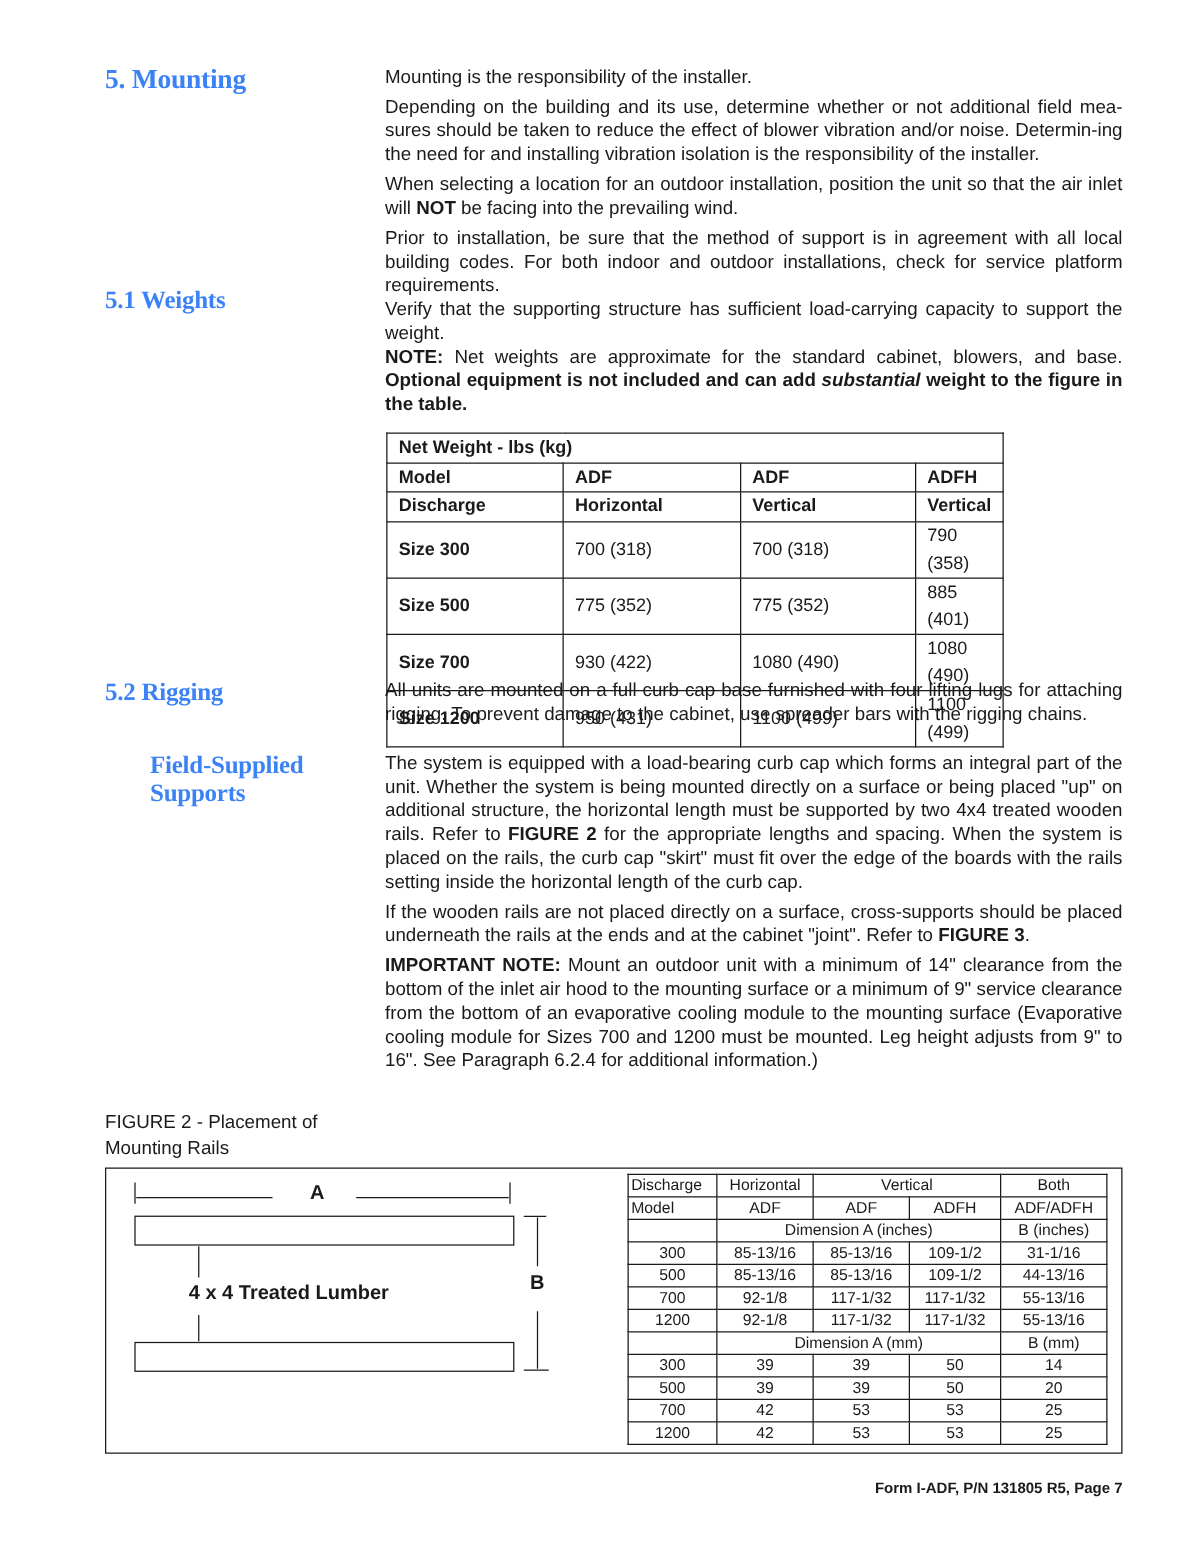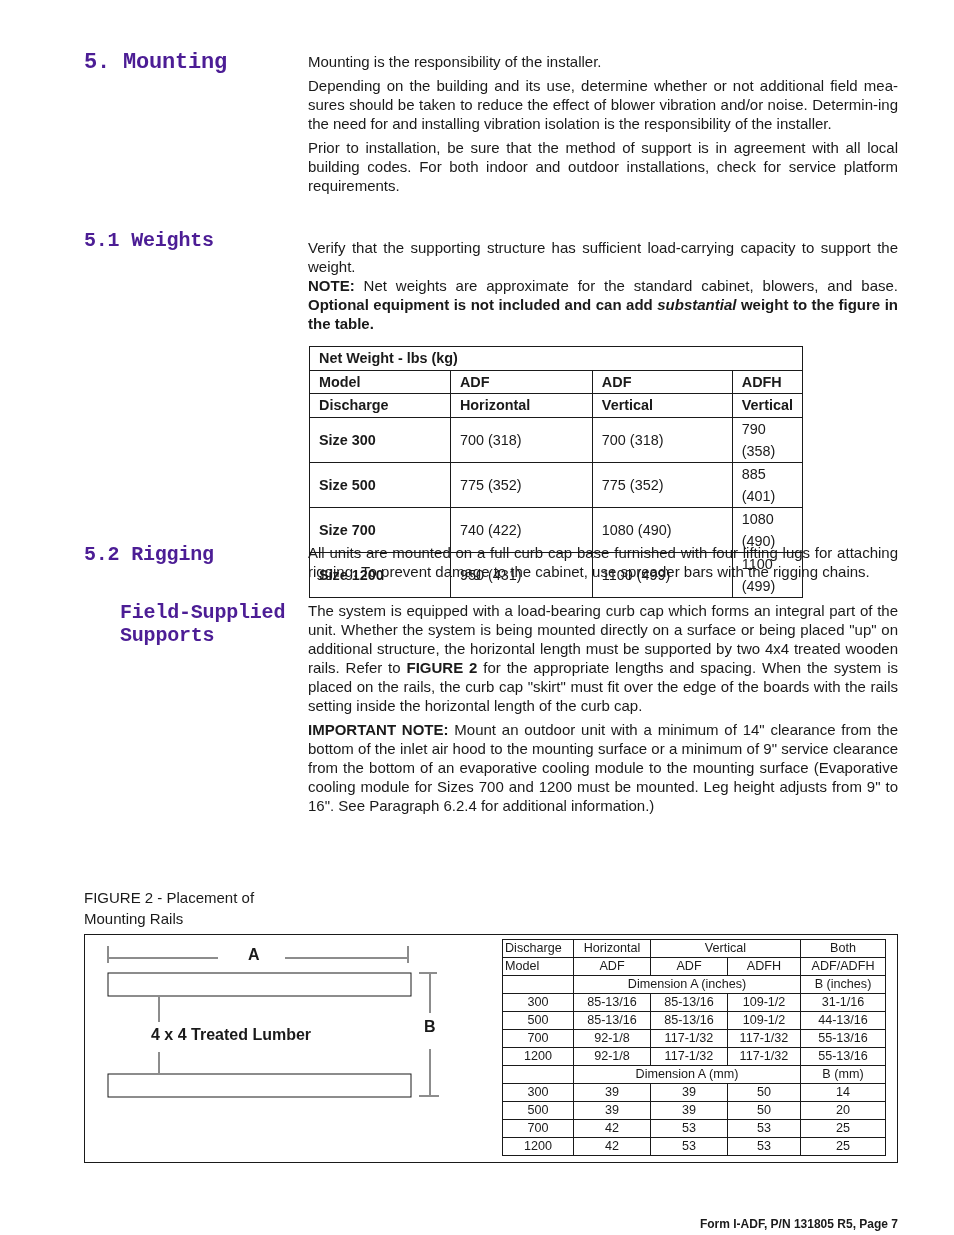--- a/index.html
+++ b/index.html
@@ -1,18 +1,18 @@
 <!DOCTYPE html>
 <html><head>
 <meta charset="utf-8">
 <style>
   html, body { margin: 0; padding: 0; background: #ffffff; }
   body { width: 954px; height: 1235px; position: relative; overflow: hidden; color: #1a1a1a; font-family: "Liberation Sans", sans-serif; }
   .abs { position: absolute; }
-  .heading { font-family: Liberation Mono, monospace; font-weight: bold; font-size: 20px; color: #4c1d95; line-height: 23px; letter-spacing: -0.2px; }
+  .heading { font-family: Liberation Serif, serif; font-weight: bold; font-size: 20px; color: #3b82f6; line-height: 23px; letter-spacing: -0.2px; }
   .h1 { font-size: 22px; }
   .body-col { left: 308px; width: 590px; font-size: 15px; line-height: 19px; text-align: justify; }
   .body-col p { margin: 0 0 5px 0; }
   .tight p { margin: 0; }
   b { font-weight: bold; }
   i { font-style: italic; }
 
   table.nw { border-collapse: collapse; position: absolute; left: 309px; top: 346px; width: 494px; font-size: 14.4px; }
   table.nw td { border: 1px solid #1a1a1a; padding: 0 9px; height: 22.5px; line-height: 22px; }
   table.nw td.title { border-width: 1.5px; }
@@ -21,29 +21,30 @@
   table.nw { border: 1.5px solid #1a1a1a; }
 
   .fig-caption { left: 84px; top: 887px; width: 215px; font-size: 15px; font-weight: normal; line-height: 21px; }
   .fig-box { left: 84px; top: 934px; width: 812px; height: 227px; border: 1.5px solid #1a1a1a; }
 
   table.dim { border-collapse: collapse; position: absolute; left: 502px; top: 939px; font-size: 12.6px; }
   table.dim td { border: 1px solid #1a1a1a; padding: 0 2px; height: 17px; line-height: 17px; text-align: center; }
   table.dim td.l { text-align: left; }
   table.dim { border: 1.5px solid #1a1a1a; }
 
-  .footer { left: 600px; width: 298px; top: 1217px; text-align: right; font-size: 12px; font-weight: bold; }
+  .footer { left: 600px; width: 298px; top: 1183px; text-align: right; font-size: 12px; font-weight: bold; }
 </style>
 </head>
 <body>
 
 <div class="abs heading h1" style="left:84px; top:51px;">5. Mounting</div>
 <div class="abs body-col" style="top:52px;">
   <p>Mounting is the responsibility of the installer.</p>
   <p>Depending on the building and its use, determine whether or not additional field mea-sures should be taken to reduce the effect of blower vibration and/or noise. Determin-ing the need for and installing vibration isolation is the responsibility of the installer.</p>
+  <p><span>When selecting a location for an outdoor installation, position the unit so that the air inlet will </span><b>NOT</b><span> be facing into the prevailing wind.</span></p>
   <p>Prior to installation, be sure that the method of support is in agreement with all local building codes. For both indoor and outdoor installations, check for service platform requirements.</p>
 </div>
 
 <div class="abs heading" style="left:84px; top:229px;">5.1 Weights</div>
 <div class="abs body-col tight" style="top:238px;">
   <p>Verify that the supporting structure has sufficient load-carrying capacity to support the weight.</p>
   <p><b>NOTE:</b><span> Net weights are approximate for the standard cabinet, blowers, and base.</span> <b>Optional equipment is not included and can add </b><b><i>substantial</i></b><b> weight to the figure in the table.</b></p>
 </div>
 
 <table class="nw">
@@ -70,21 +71,21 @@
     <td>790 (358)</td>
   </tr>
   <tr>
     <td class="rowhead">Size 500</td>
     <td>775 (352)</td>
     <td>775 (352)</td>
     <td>885 (401)</td>
   </tr>
   <tr>
     <td class="rowhead">Size 700</td>
-    <td>740 (422)</td>
+    <td>930 (422)</td>
     <td>1080 (490)</td>
     <td>1080 (490)</td>
   </tr>
   <tr>
     <td class="rowhead">Size 1200</td>
     <td>950 (431)</td>
     <td>1100 (499)</td>
     <td>1100 (499)</td>
   </tr>
 </tbody>
@@ -94,20 +95,21 @@
 <div class="abs body-col" style="top:543px;">
   <p>All units are mounted on a full curb cap base furnished with four lifting lugs for attaching rigging. To prevent damage to the cabinet, use spreader bars with the rigging chains.</p>
 </div>
 
 <div class="abs heading" style="left:84px; top:601px; width:210px;">
   <div style="padding-left:36px;">Field-Supplied</div>
   <div style="padding-left:36px;">Supports</div>
 </div>
 <div class="abs body-col" style="top:601px;">
   <p><span>The system is equipped with a load-bearing curb cap which forms an integral part of the unit. Whether the system is being mounted directly on a surface or being placed "up" on additional structure, the horizontal length must be supported by two 4x4 treated wooden rails. Refer to </span><b>FIGURE 2</b><span> for the appropriate lengths and spacing. When the system is placed on the rails, the curb cap "skirt" must fit over the edge of the boards with the rails setting inside the horizontal length of the curb cap.</span></p>
+  <p><span>If the wooden rails are not placed directly on a surface, cross-supports should be placed underneath the rails at the ends and at the cabinet "joint". Refer to </span><b>FIGURE 3</b><span>.</span></p>
   <p><b>IMPORTANT NOTE:</b><span> Mount an outdoor unit with a minimum of 14" clearance from the bottom of the inlet air hood to the mounting surface or a minimum of 9" service clearance from the bottom of an evaporative cooling module to the mounting surface (Evaporative cooling module for Sizes 700 and 1200 must be mounted. Leg height adjusts from 9" to 16". See Paragraph 6.2.4 for additional information.)</span></p>
 </div>
 
 <div class="abs fig-caption">FIGURE 2 - Placement of Mounting Rails</div>
 <div class="abs fig-box"></div>
 
 <svg class="abs" style="left:85px; top:935px;" width="400" height="200">
 
   <line x1="23" y1="11" x2="23" y2="28" stroke="#1a1a1a" stroke-width="1"></line>
   <line x1="323" y1="11" x2="323" y2="28" stroke="#1a1a1a" stroke-width="1"></line>

